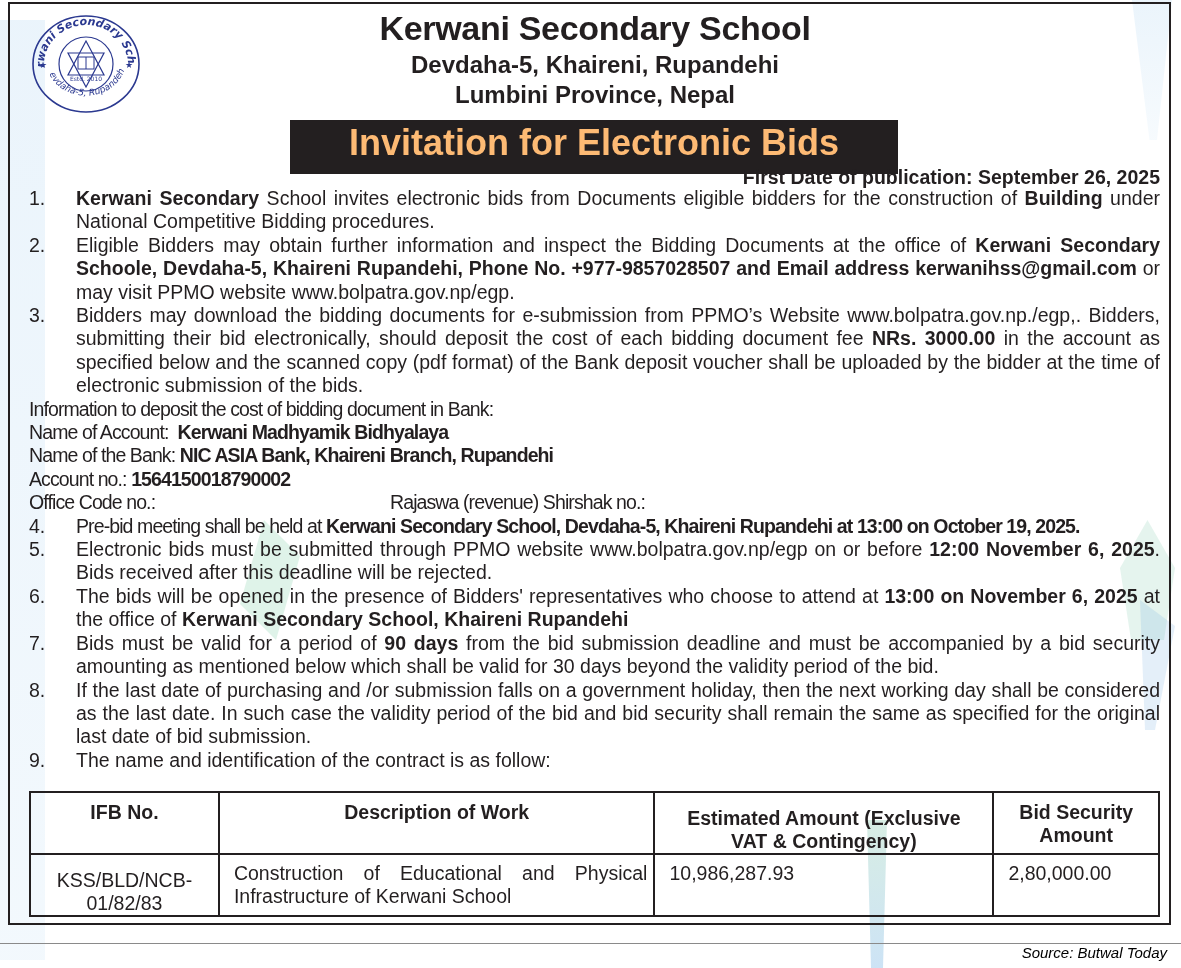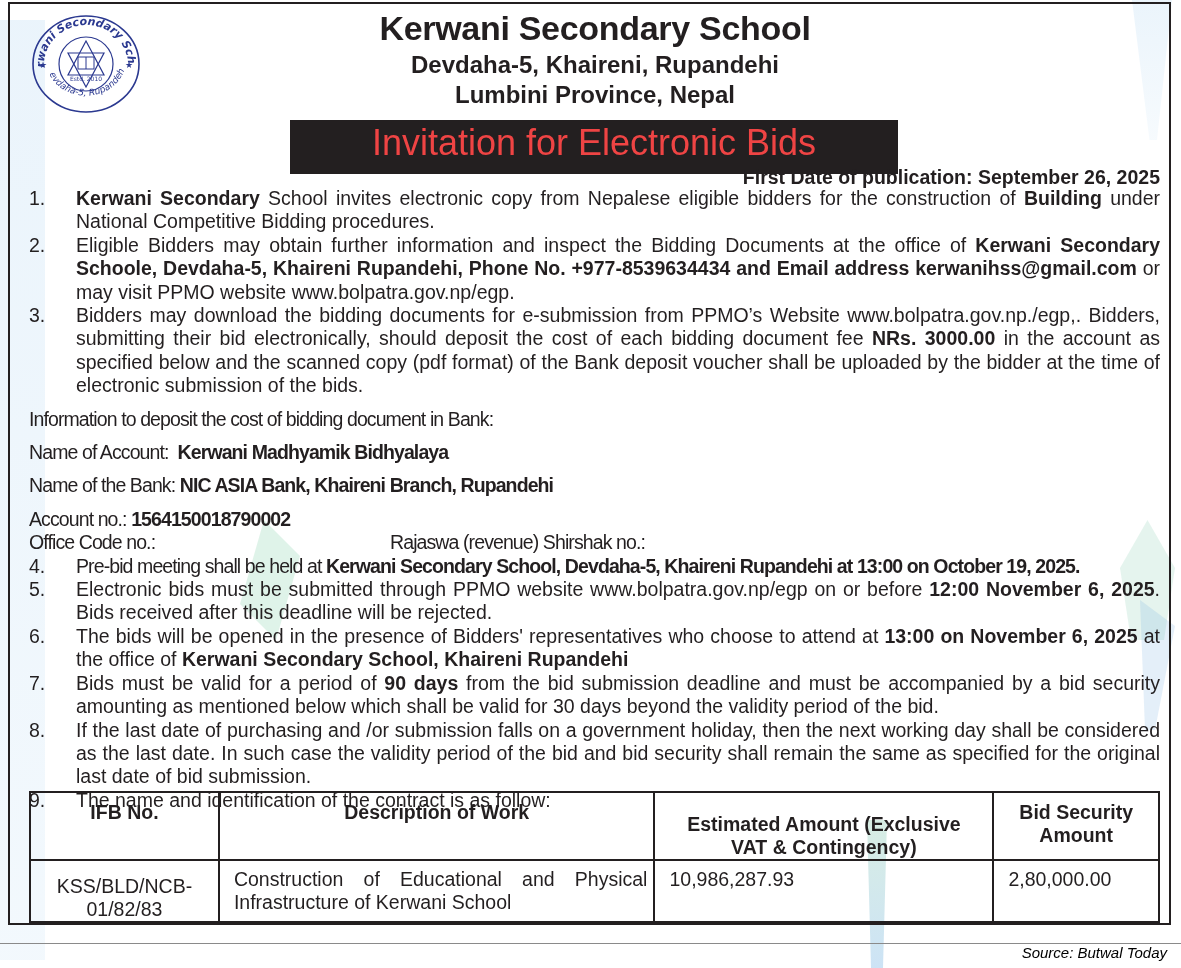--- a/index.html
+++ b/index.html
@@ -57,37 +57,37 @@
       position: absolute; left: 290px; top: 6px; width: 610px; text-align: center;
     }
     .school-name {
       font-size: 34px; font-weight: bold; line-height: 44px; letter-spacing: -0.3px;
     }
     .addr {
       font-size: 24px; font-weight: bold; line-height: 30px;
     }
     .title-bar {
       position: absolute; left: 290px; top: 120px; width: 608px; height: 54px;
-      background: #231f20; color: #ef4444; text-align: center;
-      font-size: 36px; font-weight: normal; line-height: 46px;
+      background: #231f20; color: #fdba74; text-align: center;
+      font-size: 36px; font-weight: bold; line-height: 46px;
     }
     .pub-date {
       position: absolute; right: 21px; top: 165px;
       font-size: 19.5px; font-weight: bold; line-height: 24px;
     }
     .body-text {
       position: absolute; left: 29px; top: 187px; width: 1131px;
       font-size: 19.5px; line-height: 23.4px;
     }
     .item { display: flex; }
     .num { width: 47px; flex: 0 0 47px; }
     .txt { flex: 1; text-align: justify; }
     .txt.nojust { text-align: left; }
     .condensed { letter-spacing: -0.9px; }
-    .plain { display: block; margin-top: 10px; }
+    .plain { display: block; }
     .office-line { position: relative; height: 23.4px; }
     .office-line span { position: absolute; top: 0; }
     b { font-weight: bold; }
 
     .bid-table {
       position: absolute; left: 29px; top: 791px; width: 1131px;
       border-collapse: collapse; font-size: 19.5px; line-height: 23px;
     }
     .bid-table th, .bid-table td {
       border: 2px solid #231f20; vertical-align: top;
@@ -150,25 +150,25 @@
   <div class="school-name">Kerwani Secondary School</div>
   <div class="addr">Devdaha-5, Khaireni, Rupandehi</div>
   <div class="addr">Lumbini Province, Nepal</div>
 </div>
 <div class="title-bar">Invitation for Electronic Bids</div>
 <div class="pub-date">First Date of publication: September 26, 2025</div>
 
 <div class="body-text">
   <div class="item">
     <span class="num">1.</span>
-    <span class="txt"><b>Kerwani Secondary</b><span> School invites electronic copy from Nepalese eligible bidders for the construction of </span><b>Building</b><span> under National Competitive Bidding procedures.</span></span>
+    <span class="txt"><b>Kerwani Secondary</b><span> School invites electronic bids from Documents eligible bidders for the construction of </span><b>Building</b><span> under National Competitive Bidding procedures.</span></span>
   </div>
   <div class="item">
     <span class="num">2.</span>
-    <span class="txt"><span>Eligible Bidders may obtain further information and inspect the Bidding Documents at the office of </span><b>Kerwani Secondary Schoole, Devdaha-5, Khaireni Rupandehi, Phone No. +977-8539634434 and Email address kerwanihss@gmail.com</b><span> or may visit PPMO website www.bolpatra.gov.np/egp.</span></span>
+    <span class="txt"><span>Eligible Bidders may obtain further information and inspect the Bidding Documents at the office of </span><b>Kerwani Secondary Schoole, Devdaha-5, Khaireni Rupandehi, Phone No. +977-9857028507 and Email address kerwanihss@gmail.com</b><span> or may visit PPMO website www.bolpatra.gov.np/egp.</span></span>
   </div>
   <div class="item">
     <span class="num">3.</span>
     <span class="txt"><span>Bidders may download the bidding documents for e-submission from PPMO’s Website www.bolpatra.gov.np./egp,. Bidders, submitting their bid electronically, should deposit the cost of each bidding document fee </span><b>NRs. 3000.00</b><span> in the account as specified below and the scanned copy (pdf format) of the Bank deposit voucher shall be uploaded by the bidder at the time of electronic submission of the bids.</span></span>
   </div>
 
   <div class="plain condensed">Information to deposit the cost of bidding document in Bank:</div>
   <div class="plain condensed" style="white-space:pre"><span>Name of Account:  </span><b>Kerwani Madhyamik Bidhyalaya</b></div>
   <div class="plain condensed"><span>Name of the Bank: </span><b>NIC ASIA Bank, Khaireni Branch, Rupandehi</b></div>
   <div class="plain condensed"><span>Account no.: </span><b>1564150018790002</b></div>
@@ -201,21 +201,21 @@
     <span class="num">9.</span>
     <span class="txt nojust">The name and identification of the contract is as follow:</span>
   </div>
 </div>
 
 <table class="bid-table">
   <thead>
     <tr>
       <th class="c1">IFB No.</th>
       <th class="c2" style="text-align:center">Description of Work</th>
-      <th class="c3" style="padding:20px 20px 0">Estimated Amount (Exclusive VAT &amp; Contingency)</th>
+      <th class="c3" style="padding:14px 20px 0">Estimated Amount (Exclusive VAT &amp; Contingency)</th>
       <th class="c4" style="padding:8px 15px 0">Bid Security Amount</th>
     </tr>
   </thead>
   <tbody>
     <tr>
       <td class="c1" style="padding:14px 10px 0">KSS/BLD/NCB-01/82/83</td>
       <td class="c2">Construction of Educational and Physical Infrastructure of Kerwani School</td>
       <td class="c3">10,986,287.93</td>
       <td class="c4">2,80,000.00</td>
     </tr>

